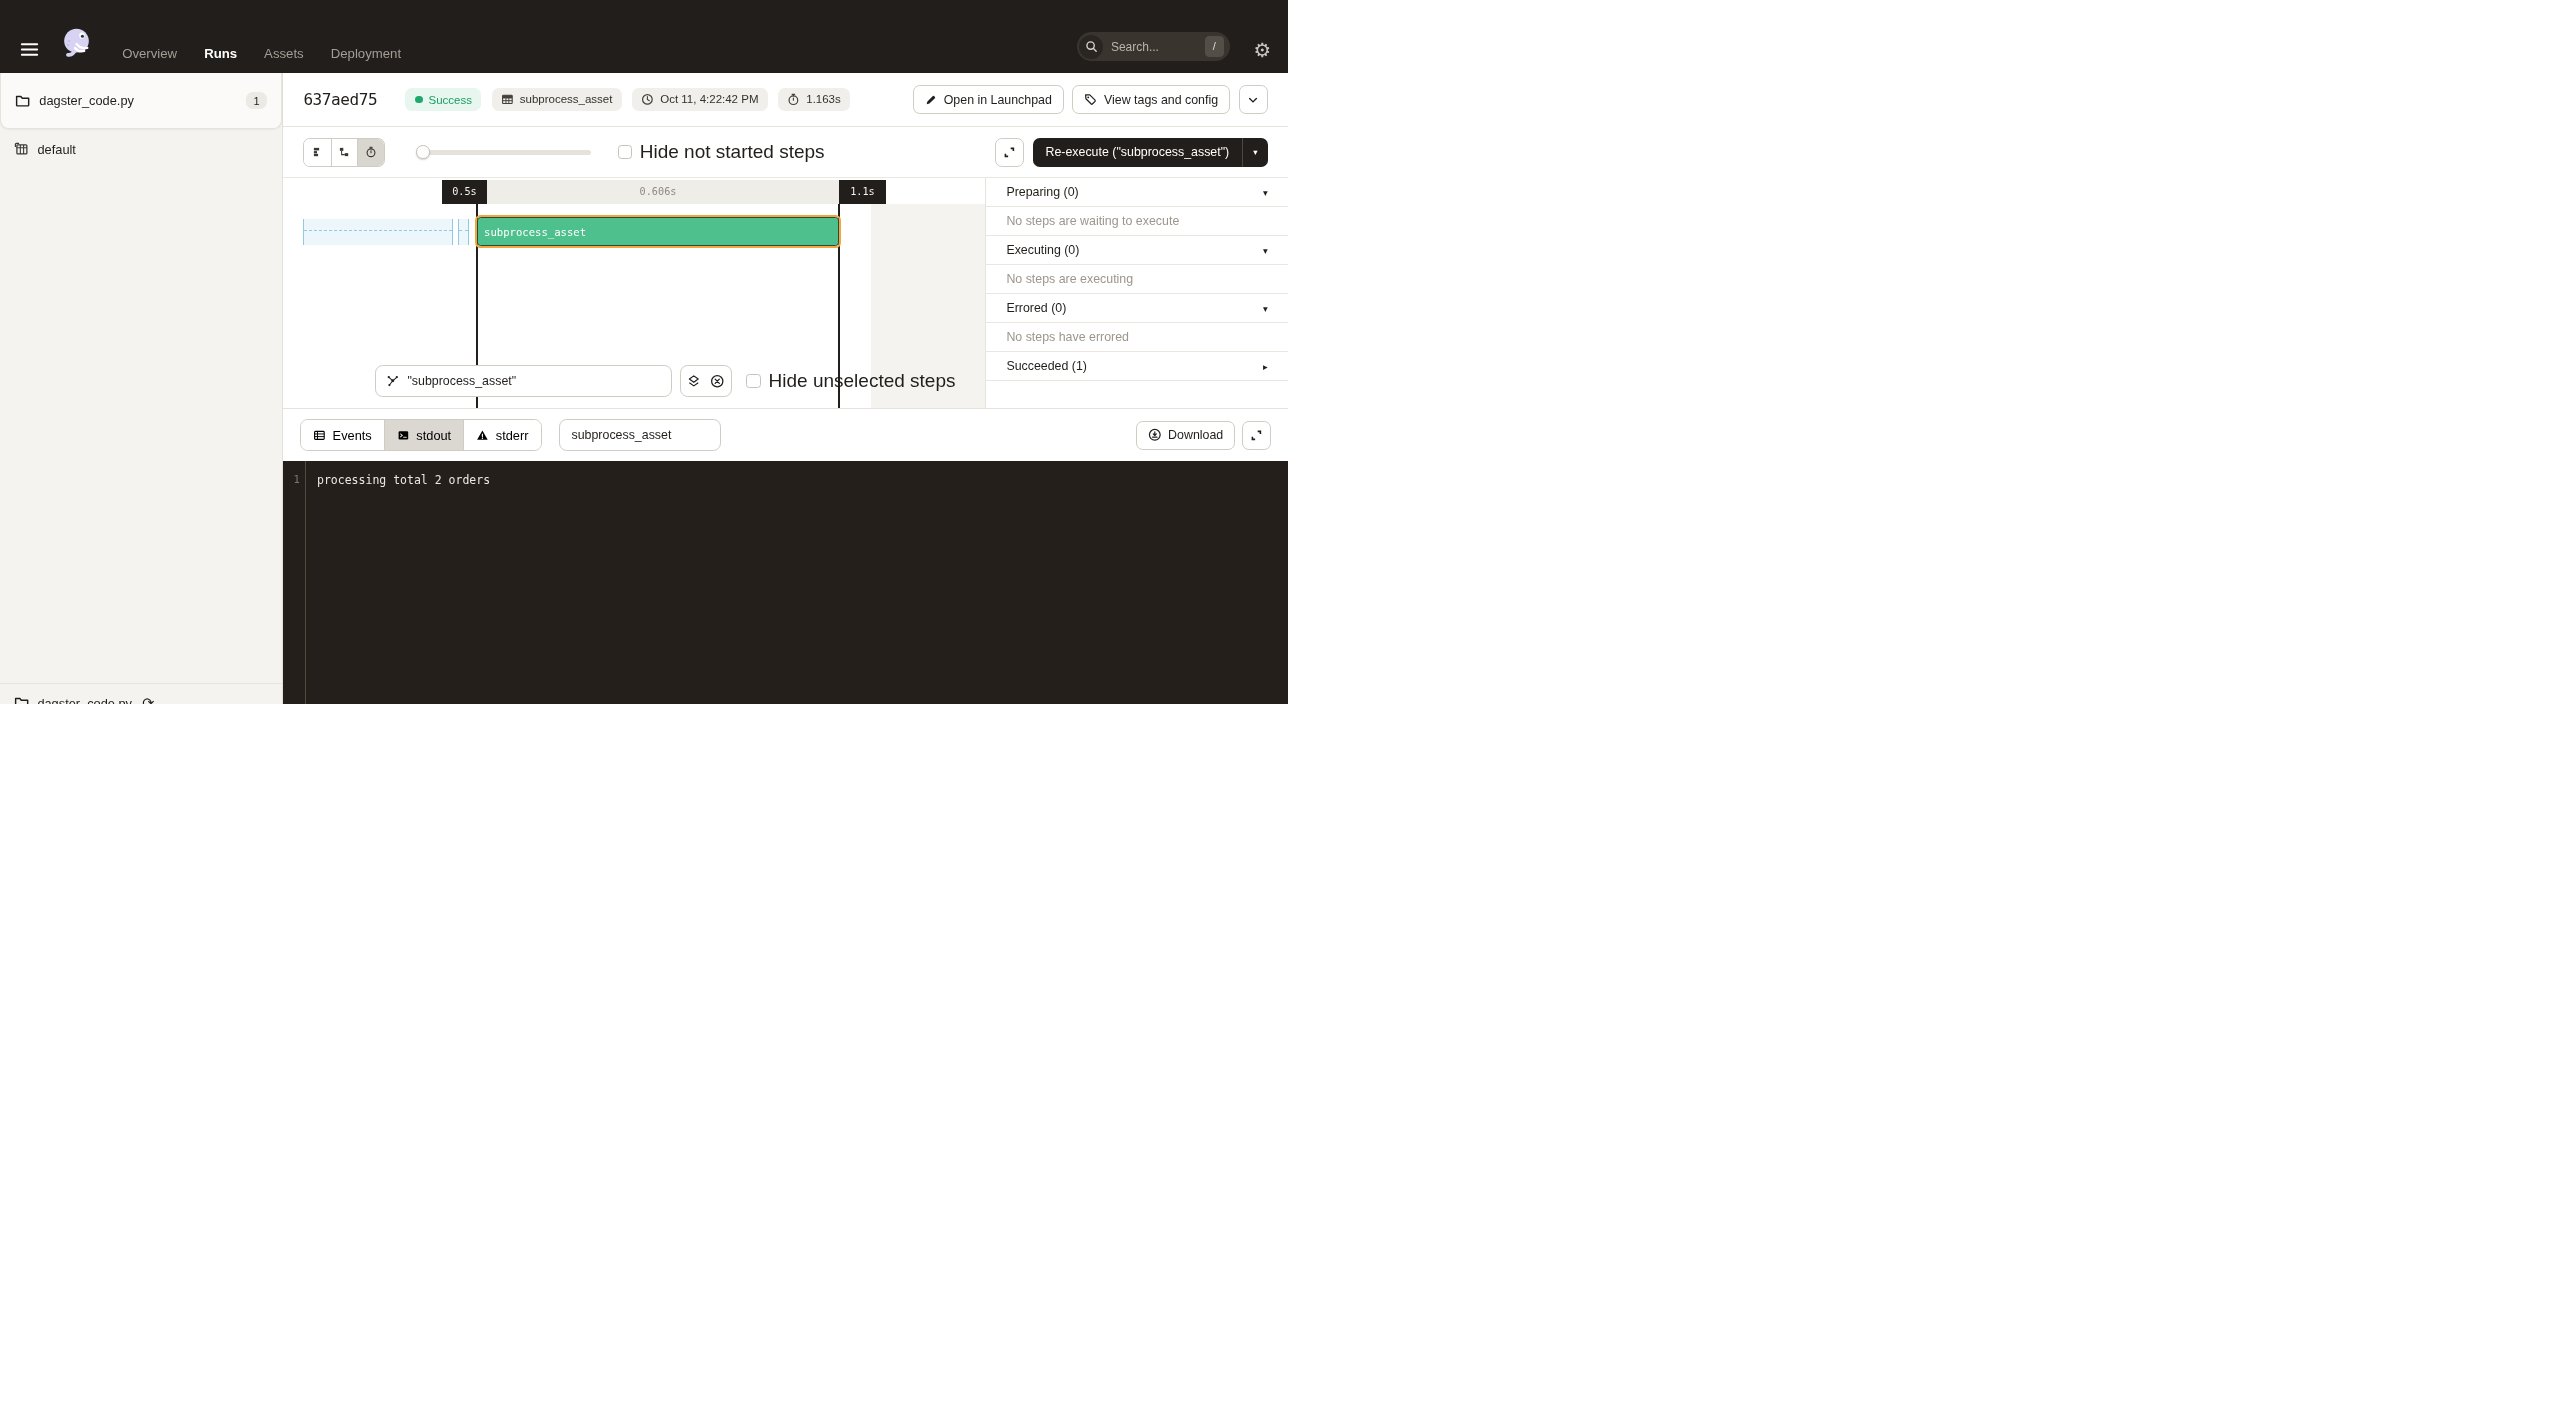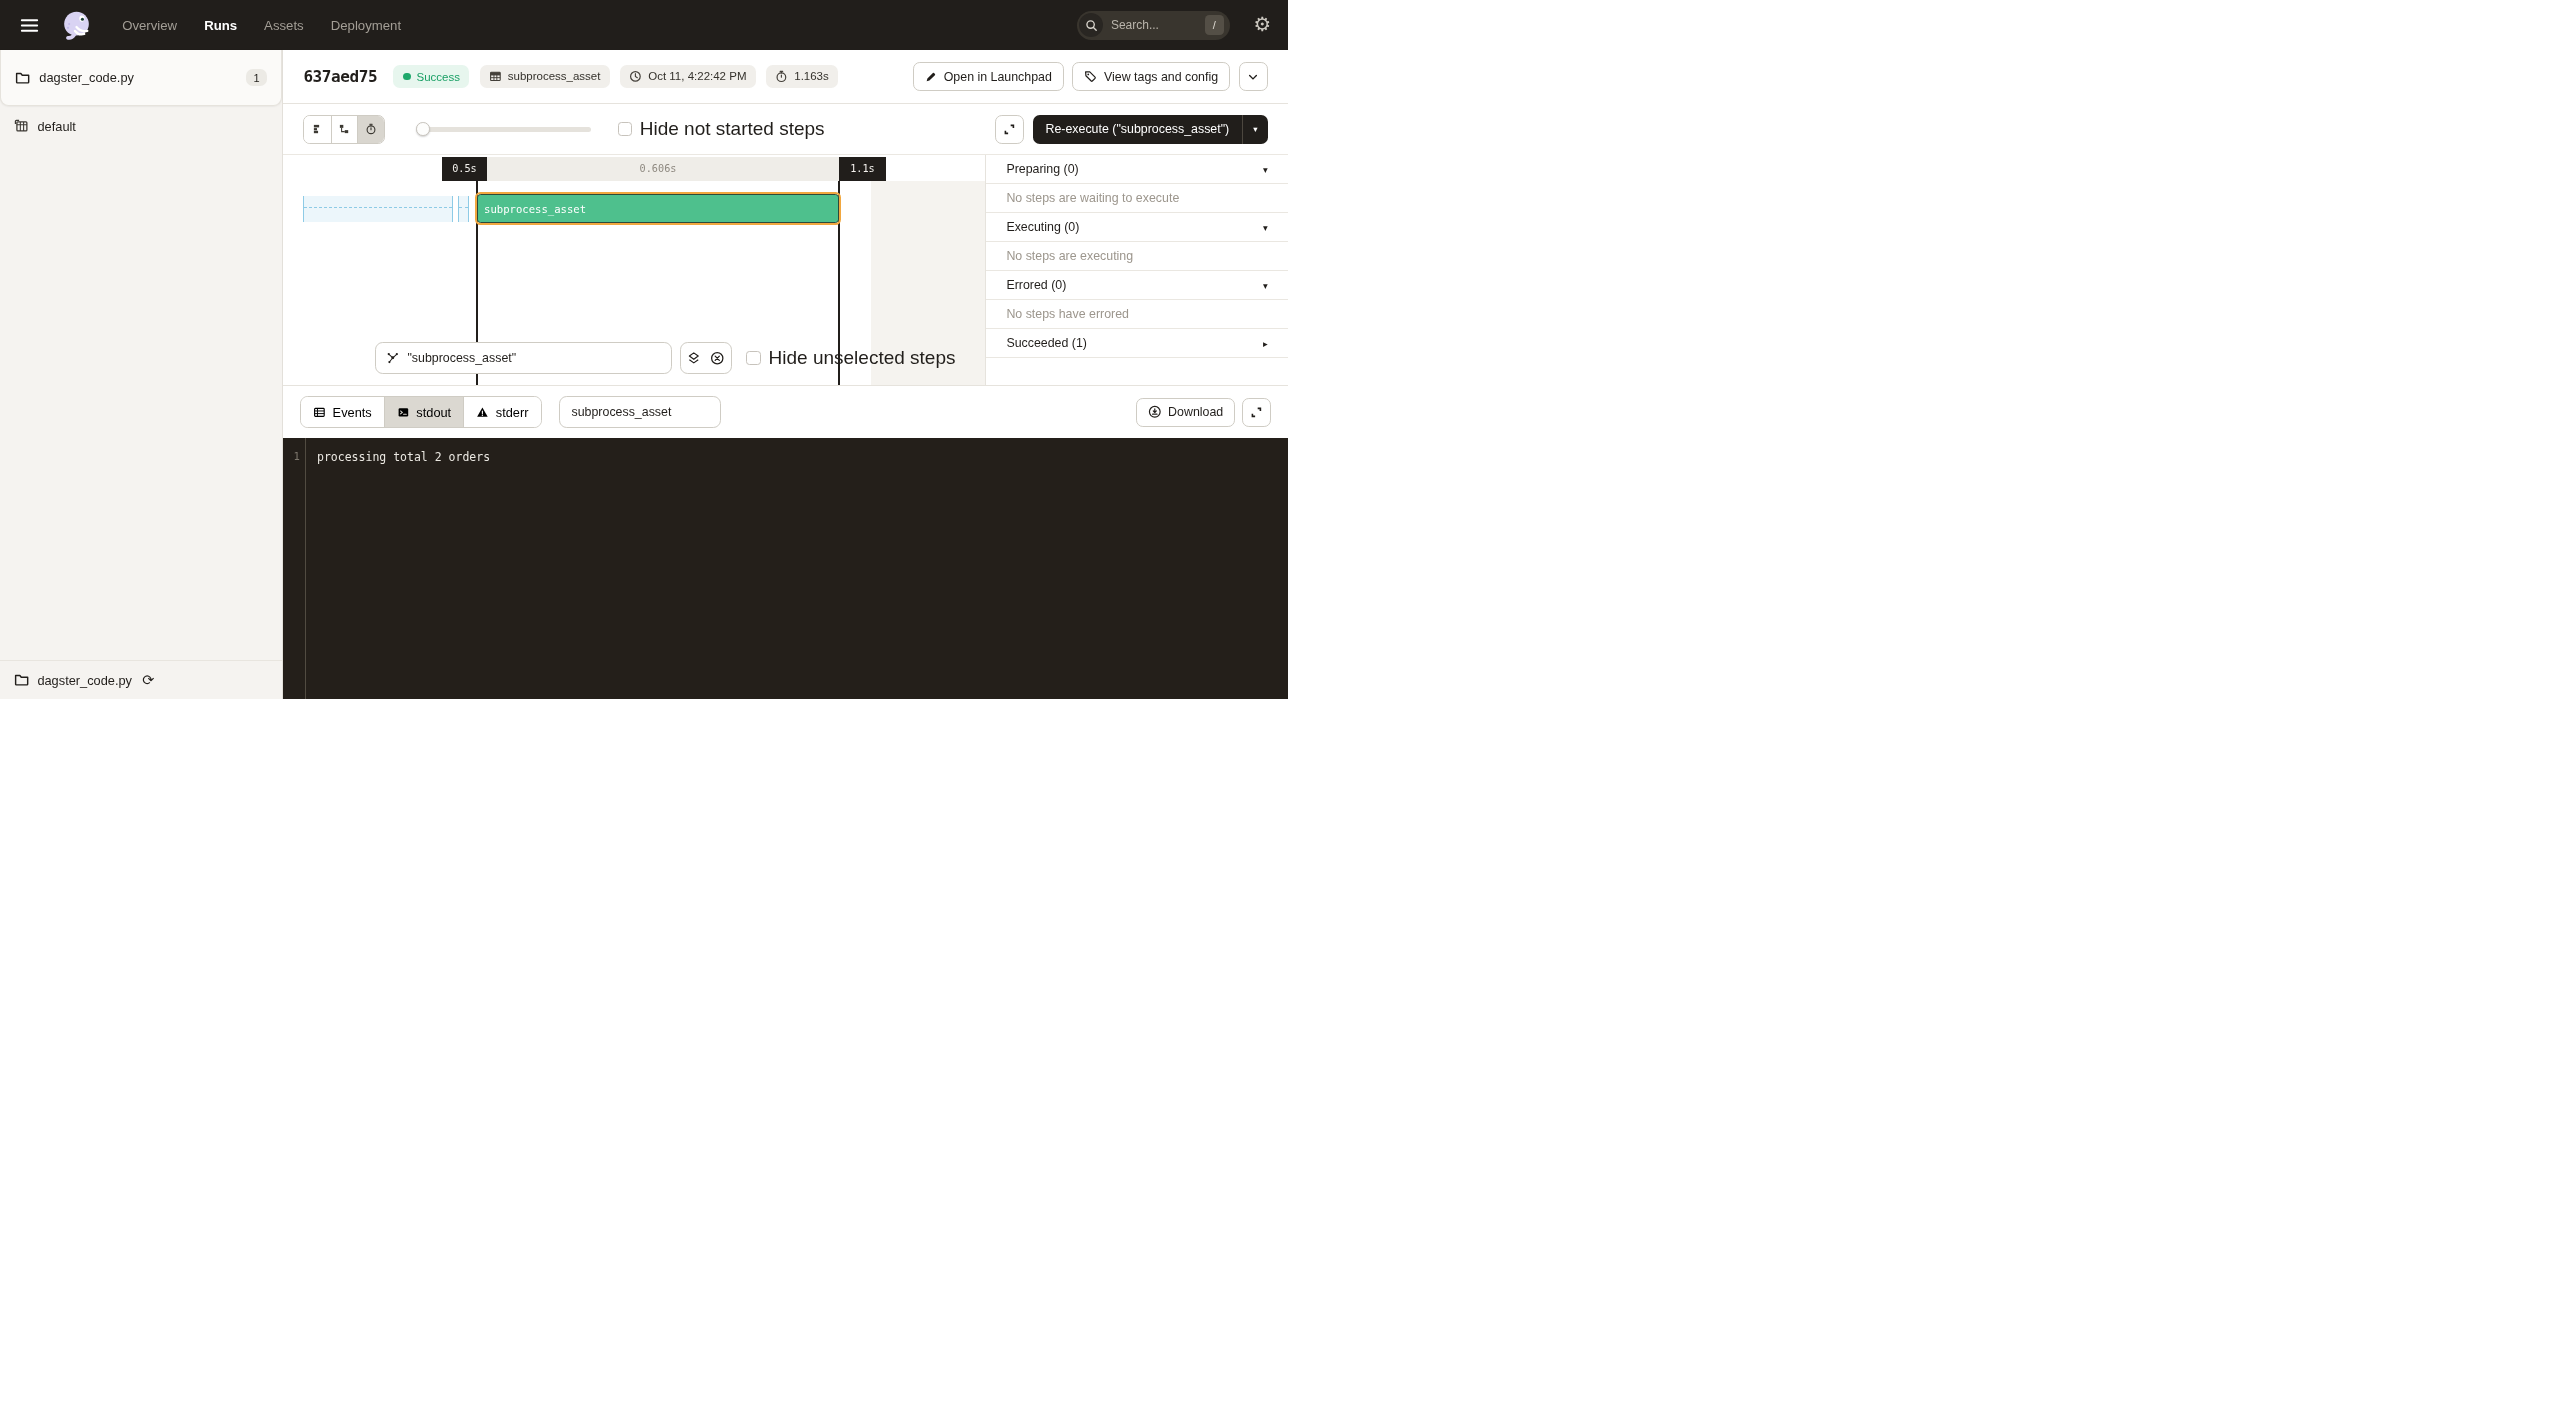--- a/index.html
+++ b/index.html
@@ -1,20 +1,20 @@
 <!DOCTYPE html>
 <html style="font-size:13.6px"><head>
 <meta charset="utf-8">
 <style>
 *{box-sizing:border-box;margin:0;padding:0}
 html,body{width:1288px;height:704px}
 body{font-family:"Liberation Sans",sans-serif;background:#fff;color:#211e1b;overflow:hidden}
 svg{display:block}
 
-.topnav{height:50px;background:#211e1b;display:flex;align-items:center;padding:12px 17px;gap:13.6px}
+.topnav{height:73px;background:#211e1b;display:flex;align-items:flex-end;padding:12px 17px;gap:13.6px}
 .hamburger{width:24px;height:24px;display:flex;align-items:center;justify-content:center;cursor:pointer}
 .logo{width:37px;height:37px;margin-left:3.4px}
 .nav-links{display:flex;gap:27px;margin-left:13.6px}
 .nav-link{font-size:13.2px;color:#a39e96;cursor:pointer}
 .nav-link.active{color:#fff;font-weight:700}
 .nav-spacer{flex:1}
 .search-pill{width:153px;height:29px;background:#39352e;border-radius:14.5px;display:flex;align-items:center;padding:2.6px;gap:7.7px;cursor:text}
 .search-circle{width:24px;height:24px;border-radius:50%;background:#292622;display:flex;align-items:center;justify-content:center;flex-shrink:0}
 .search-ph{flex:1;font-size:12px;color:#b9b4ab;white-space:nowrap;overflow:hidden}
 .slash-chip{width:19px;height:20.4px;margin-right:3.4px;background:#544f46;border-radius:4.3px;color:#ddd9d1;font-size:11px;display:flex;align-items:center;justify-content:center;flex-shrink:0}
@@ -23,21 +23,21 @@
 .app{display:flex;height:649px}
 .sidebar{width:283px;background:#f5f3f0;border-right:0.9px solid #e3e0da;position:relative;flex-shrink:0}
 .repo-card{height:56px;background:#fbfaf8;border:0.9px solid #e6e3dd;border-top:none;border-radius:0 0 8.5px 8.5px;display:flex;align-items:center;padding:0 13.6px;gap:9.4px;font-size:12.8px;box-shadow:0 0.9px 1.7px rgba(0,0,0,.05);cursor:pointer}
 .repo-badge{margin-left:auto;background:#eceae5;border-radius:6.8px;padding:2.6px 7.7px;font-size:11px}
 .repo-item{display:flex;align-items:center;gap:9.4px;padding:12.8px 13.6px;font-size:12.8px;cursor:pointer;color:#211e1b}
 .sidebar-footer{position:absolute;left:0;right:0;bottom:0;height:39px;display:flex;align-items:center;gap:8.5px;padding:0 13.6px;font-size:12.8px;border-top:0.9px solid #e8e5df}
 .refresh{font-size:14.5px;margin-left:1.7px;cursor:pointer}
 .content{flex:1;display:flex;flex-direction:column;min-width:0}
 
 .run-header{height:54px;border-bottom:0.9px solid #e6e3dd;display:flex;align-items:center;padding:0 20.4px;gap:10.2px;flex-shrink:0}
-.run-id{font-family:"DejaVu Sans Mono",monospace;font-size:16px;font-weight:bold;letter-spacing:-0.4px;margin-right:6px}
+.run-id{font-family:"DejaVu Sans Mono",monospace;font-size:16px;font-weight:normal;letter-spacing:-0.4px;margin-right:18px}
 .badge-success{display:flex;align-items:center;gap:6px;background:#e7f6ee;border-radius:6.8px;padding:5.1px 9.4px;font-size:11.5px;color:#189f64}
 .dot{width:7.7px;height:7.7px;border-radius:50%;background:#1fa86b}
 .chip{display:flex;align-items:center;gap:6px;background:#f1efeb;border-radius:6.8px;padding:5.1px 9.4px;font-size:11.5px;color:#35322c}
 .chip svg{color:#44403a}
 .hdr-actions{margin-left:auto;display:flex;gap:8.5px}
 .btn{display:flex;align-items:center;gap:6.8px;background:#fff;border:0.9px solid #cfccc4;border-radius:6.8px;padding:0 11px;height:29px;font-size:12.4px;cursor:pointer;color:#211e1b}
 .btn-icon{width:29px;justify-content:center;padding:0}
 
 .toolbar{height:51px;display:flex;align-items:center;padding:0 20.4px;border-bottom:0.9px solid #ebe8e2;flex-shrink:0}
 .seg{display:flex;border:0.9px solid #cfccc4;border-radius:6.8px;overflow:hidden;height:29px}

